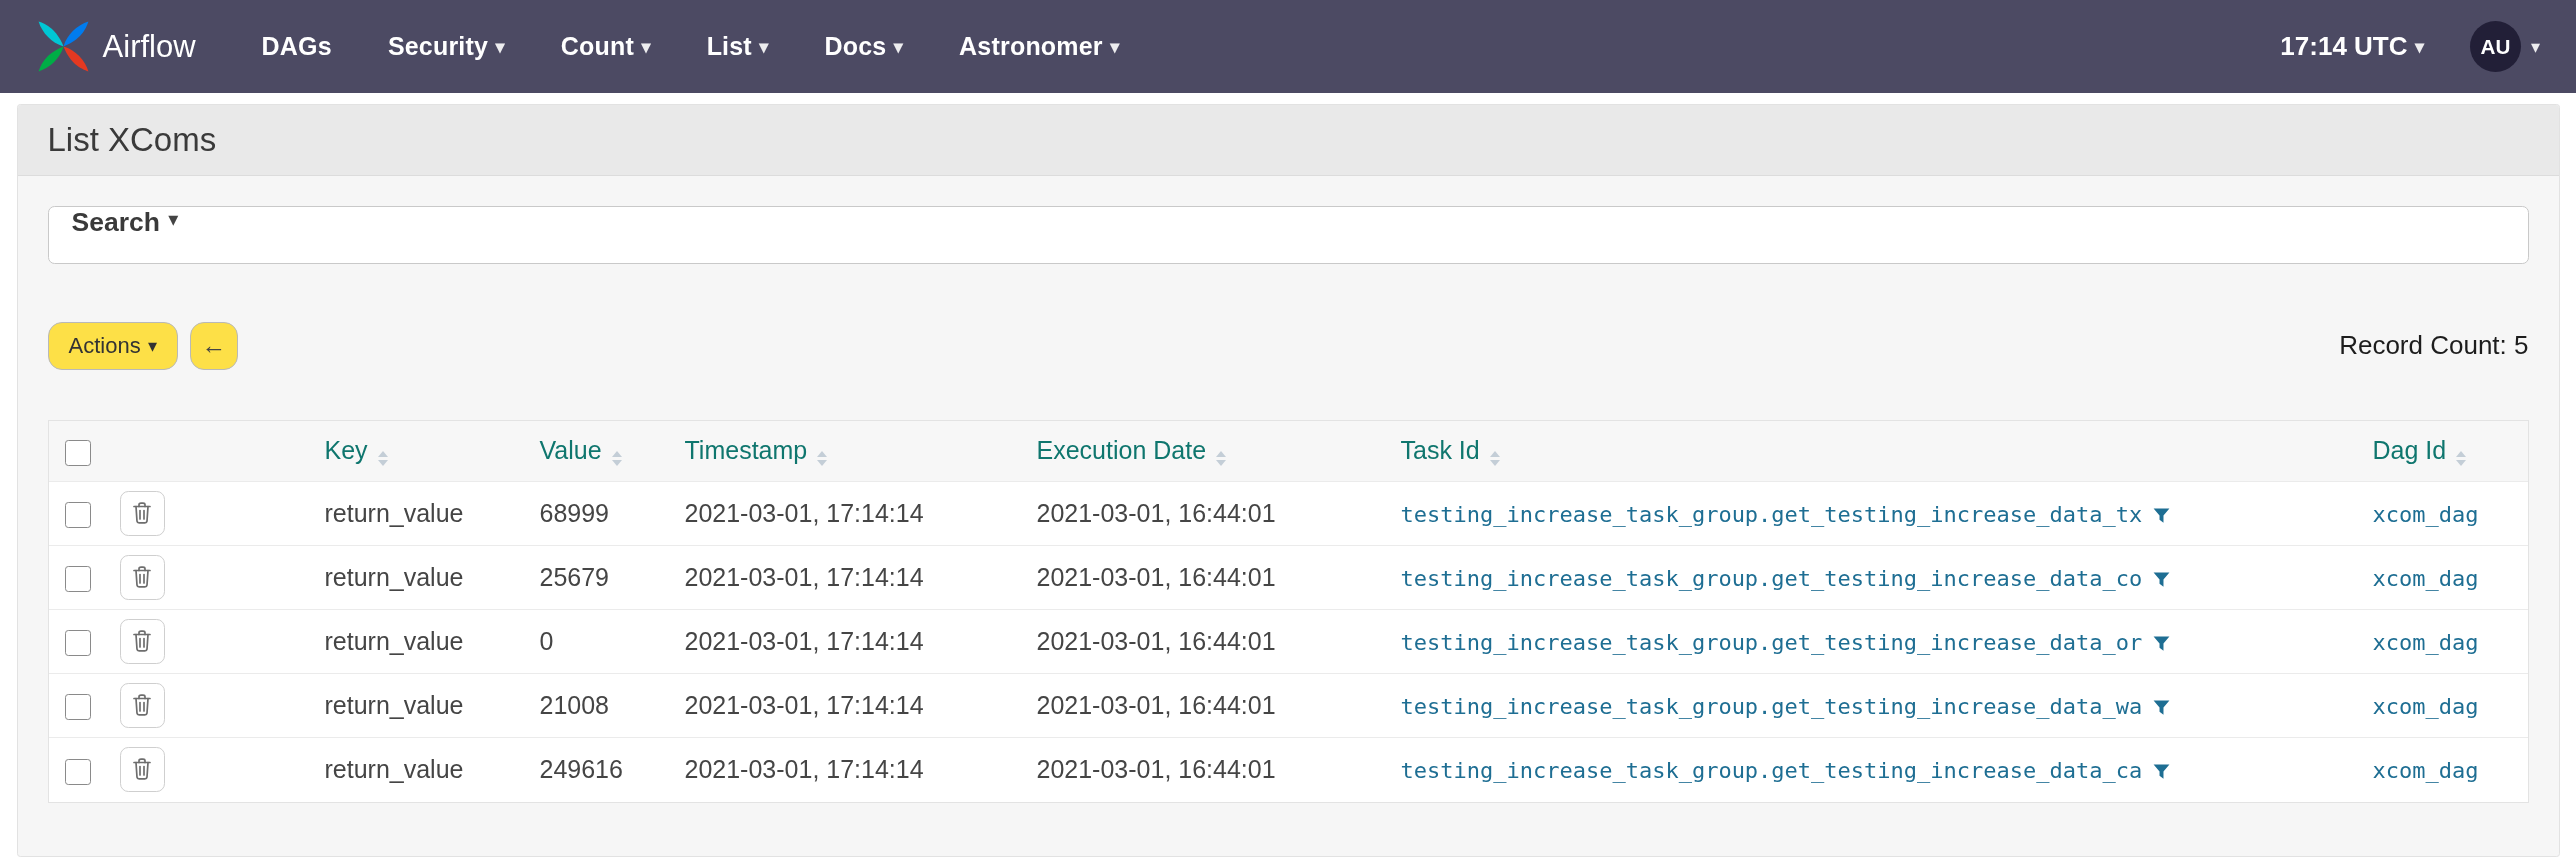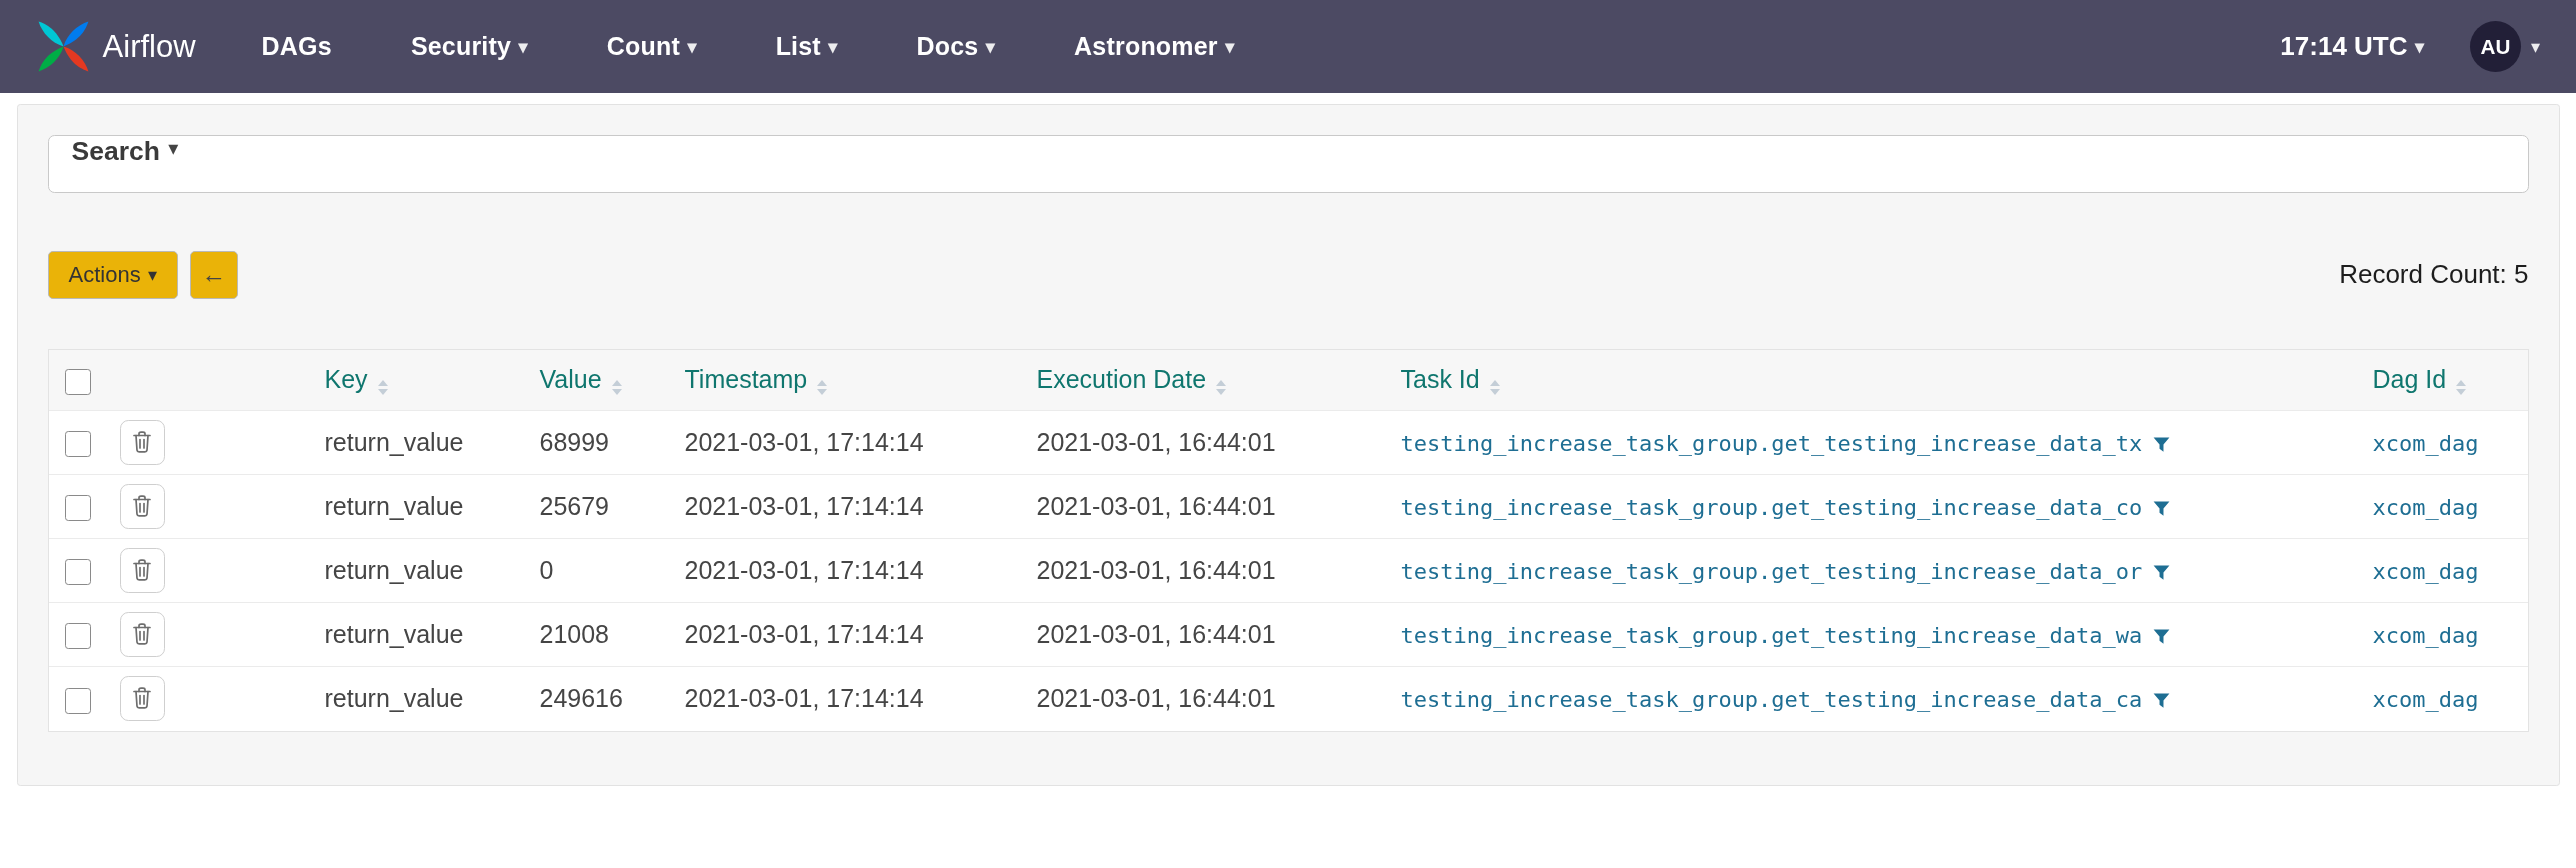--- a/index.html
+++ b/index.html
@@ -3,42 +3,42 @@
 <meta charset="utf-8">
 <style>
   * { box-sizing: border-box; margin: 0; padding: 0; }
   html,body { width: 2576px; height: 868px; background:#fff; font-family:"Liberation Sans", sans-serif; }
 
   
   .navbar{ height:93px; background:#4c4a63; display:flex; padding:0 36px; color:#fff; }
   .brand{ display:flex; align-items:center; gap:11.6px; }
   .brand .logo{ width:55px; height:55px; display:inline-flex; }
   .brand .brand-name{ font-size:31px; font-weight:500; color:#fff; }
-  .nav-menu{ display:flex; align-items:center; list-style:none; margin-left:66px;gap:23px; }
+  .nav-menu{ display:flex; align-items:center; list-style:none; margin-left:66px; }
   .nav-menu li{ margin-right:56px; font-size:25px; font-weight:600; letter-spacing:0.2px; cursor:pointer; display:flex; align-items:center; }
   .caret{ font-size:18px; margin-left:7.4px; opacity:.9; }
   .nav-right{ margin-left:auto; display:flex; align-items:center; gap:46px; }
   .clock{ display:flex; align-items:center; font-size:26px; font-weight:700; }
   .user-menu{ display:flex; align-items:center; }
   .avatar{ width:51px; height:51px; border-radius:50%; background:#221f37; color:#fff; display:flex; align-items:center; justify-content:center; font-size:20.7px; font-weight:700; }
   .user-menu .caret{ margin-left:10px; }
 
   
   .panel{ margin:10.7px 16.5px 0; background:#f6f6f6; border:0.8px solid #e2e2e2; border-radius:3.3px; padding-bottom:53px; }
   .panel-heading{ height:71px; background:#e9e9e9; border-bottom:0.8px solid #dcdcdc; display:flex; align-items:center; padding:0 30px; border-radius:3.3px 3.3px 0 0; }
   .page-title{ font-size:33px; font-weight:500; color:#3a3a3a; }
 
   
   .search-box{ margin:30px 30px 0; height:58px; background:#fff; border:0.8px solid #c9c9c9; border-radius:6.6px; display:flex; align-items:flex-start; padding:0 23px; cursor:pointer; }
   .search-box .search-label{ font-size:26.5px; font-weight:600; color:#3a3a3a; }
   .search-box .caret{ color:#444; opacity:1; margin-left:8.3px; font-size:20px; }
 
   
   .toolbar{ margin:58px 30px 0; display:flex; align-items:center; }
-  .btn{ height:48px; background:#eab308; border:0.8px solid #b9b9b9; border-radius:5px; display:inline-flex; align-items:center; justify-content:center; font-size:22px; color:#333; cursor:pointer; font-family:inherit; }
+  .btn{ height:48px; background:#fde047; border:0.8px solid #b9b9b9; border-radius:14px; display:inline-flex; align-items:center; justify-content:center; font-size:22px; color:#333; cursor:pointer; font-family:inherit; }
   .actions-btn{ padding:0 20px; }
   .actions-btn .caret{ color:#333; opacity:1; }
   .back-btn{ width:48px; margin-left:11.6px; font-size:25px; color:#444; }
   .record-count{ margin-left:auto; font-size:26px; color:#1d1d1d; font-weight:500; }
 
   
   .table-wrap{ margin:50px 30px 0; background:#fff; border:0.8px solid #e3e3e3; }
   table{ width:100%; border-collapse:collapse; table-layout:fixed; }
   col.c-sel{width:66px;} col.c-act{width:190px;} col.c-key{width:215px;} col.c-val{width:145px;}
   col.c-ts{width:352px;} col.c-exec{width:364px;} col.c-task{width:972px;} col.c-dag{width:175px;}
@@ -106,20 +106,23 @@
       <span class="caret">▾</span>
     </div>
     <div class="user-menu">
       <span class="avatar">AU</span>
       <span class="caret">▾</span>
     </div>
   </div>
 </nav>
 
 <div class="panel">
+  <div class="panel-heading">
+    <span class="page-title">List XComs</span>
+  </div>
 
   <div class="search-box">
     <span class="search-label">Search</span>
     <span class="caret">▾</span>
   </div>
 
   <div class="toolbar">
     <button class="btn actions-btn">
       <span>Actions</span>
       <span class="caret">▾</span>

